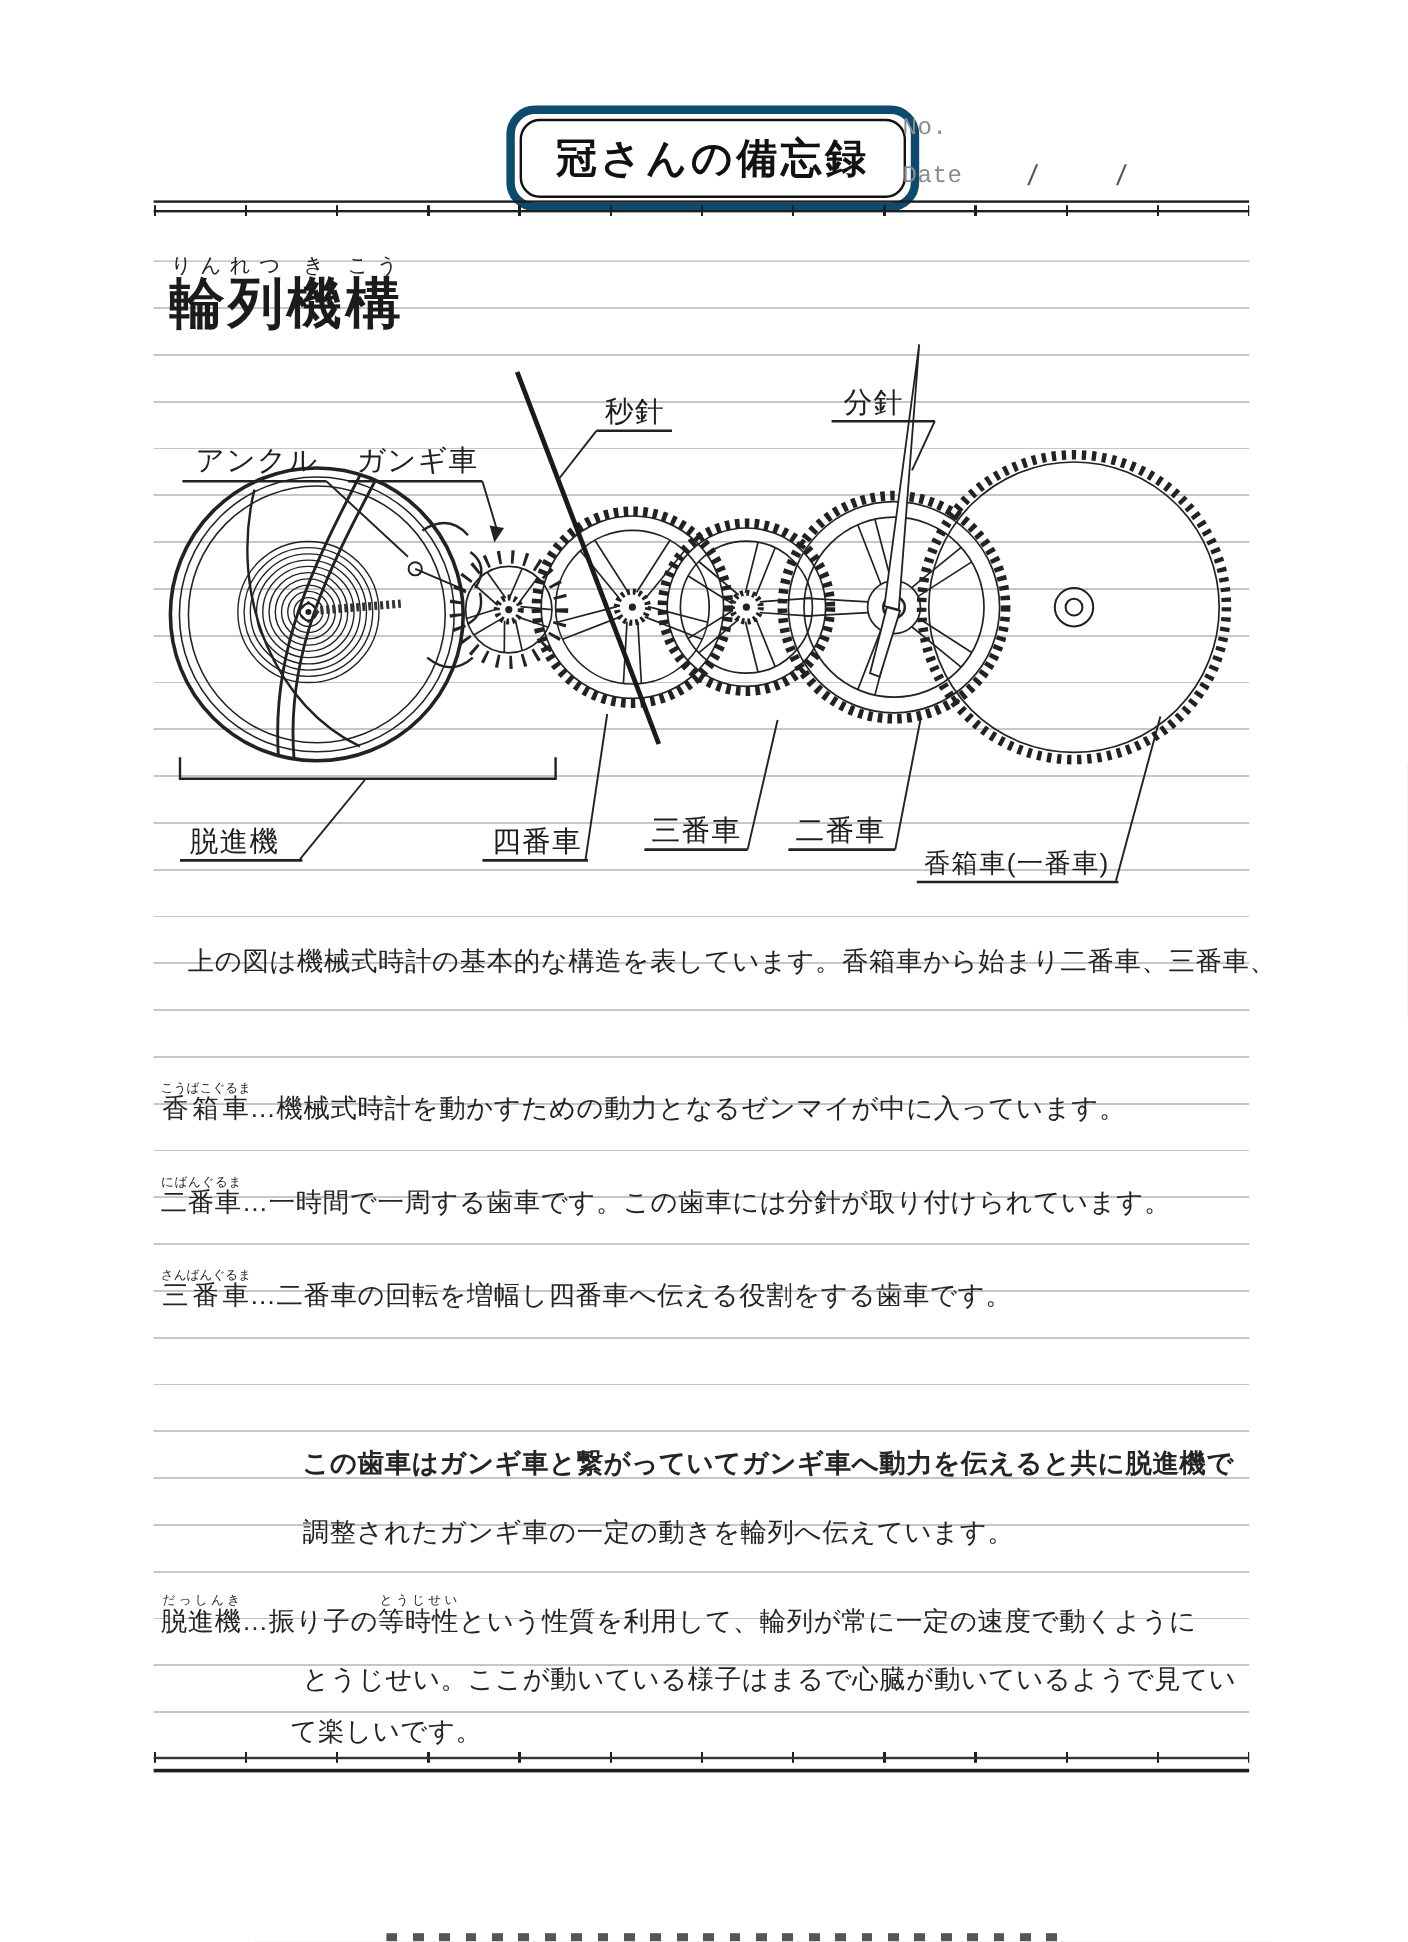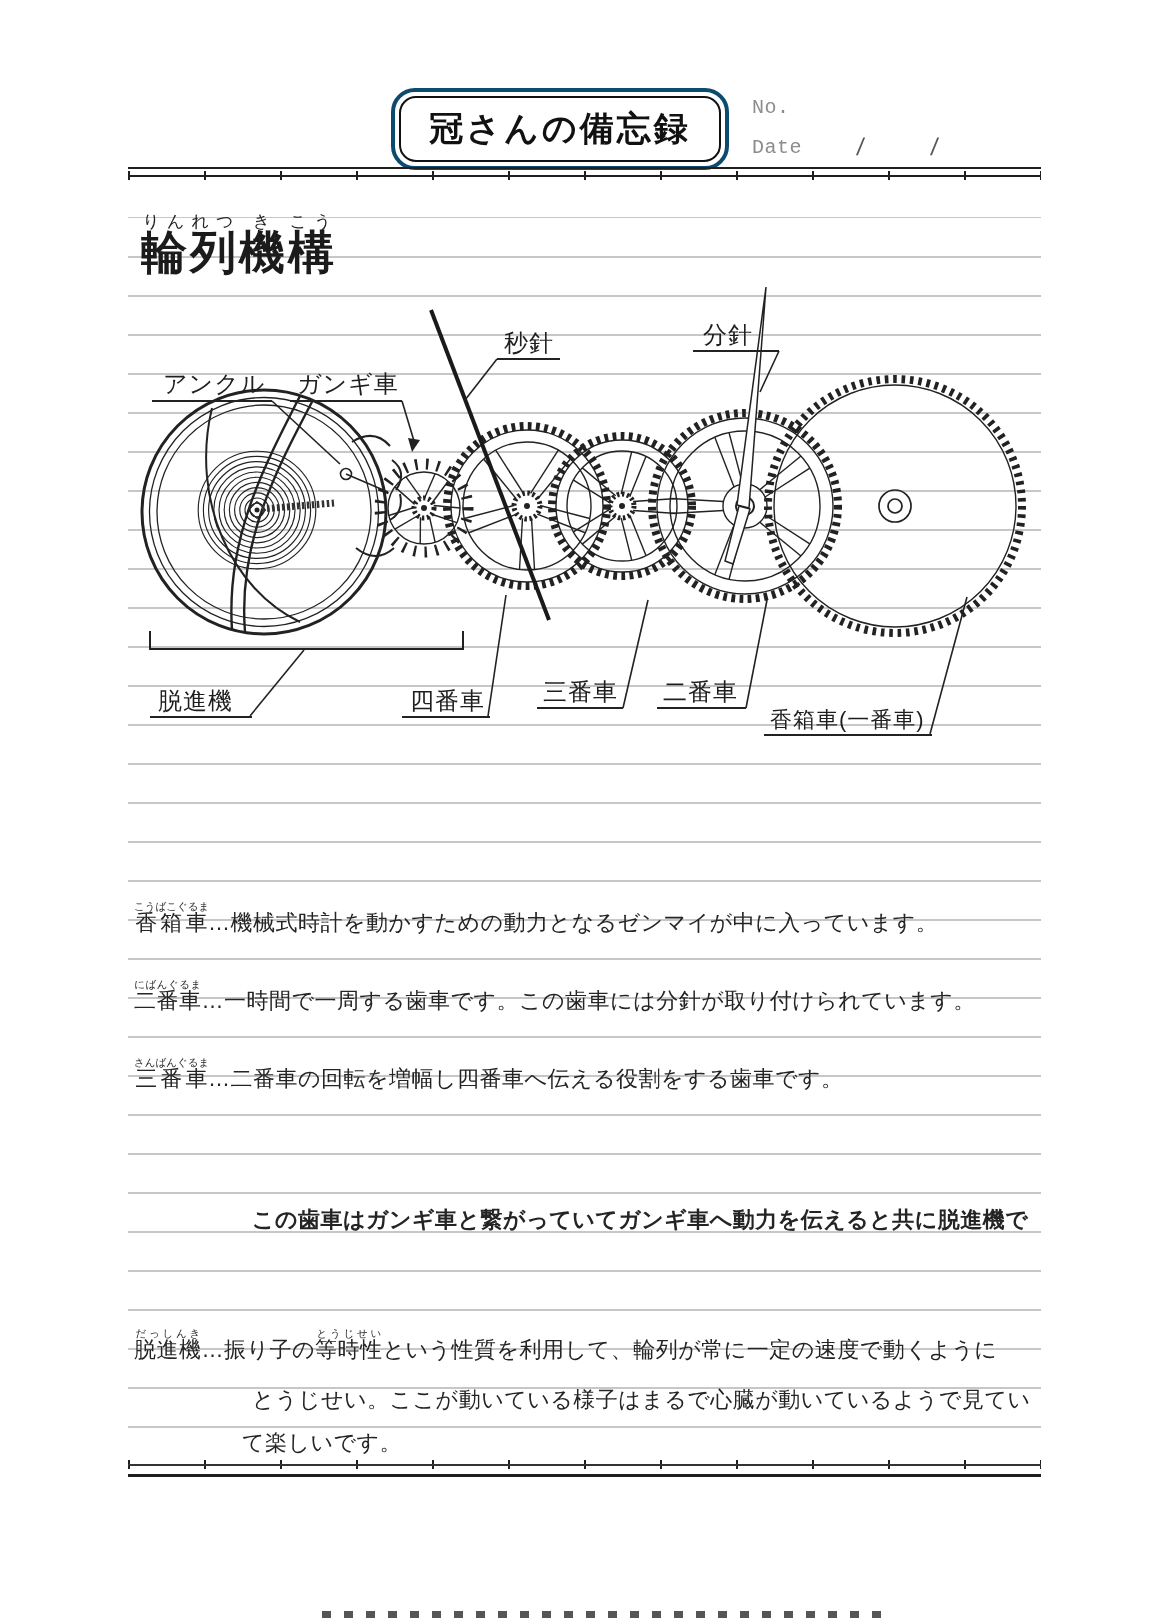--- a/index.html
+++ b/index.html
@@ -1,20 +1,20 @@
 <!DOCTYPE html>
 <html><head>
 <meta charset="utf-8">
 <style>
   html,body{margin:0;padding:0;background:#e8e8e8;}
   .page{position:relative;width:1173px;height:1618px;background:#ffffff;margin:0 auto;overflow:hidden;
         font-family:"Liberation Sans",sans-serif;color:#222;}
   
-  .title-box{position:absolute;left:391px;top:88px;width:330px;height:74px;
-             border:4px solid #0c4a6e;border-radius:24px;display:flex;align-items:center;justify-content:center;}
+  .title-box{position:absolute;left:422px;top:88px;width:330px;height:74px;
+             border:7px solid #0c4a6e;border-radius:24px;display:flex;align-items:center;justify-content:center;}
   .title-box-inner{position:absolute;inset:4px;border:2px solid #111;border-radius:17px;
                    display:flex;align-items:center;justify-content:center;}
   .nb-title{font-size:34px;font-weight:bold;letter-spacing:3px;color:#111;}
   .hdr-gray{position:absolute;font-size:20px;color:#8c8c8c;letter-spacing:.5px;font-family:Liberation Mono, monospace;}
   .no-label{left:752px;top:96px;}
   .date-label{left:752px;top:136px;}
   .slash{position:absolute;font-size:24px;color:#555;transform:skewX(-8deg);}
   .slash1{left:857px;top:133px;}
   .slash2{left:931px;top:133px;}
   
@@ -206,21 +206,23 @@
     <text x="297" y="392">ガンギ車</text>
     <text x="504" y="351">秒針</text>
     <text x="703" y="343">分針</text>
     <text x="543" y="700">三番車</text>
     <text x="663" y="700">二番車</text>
     <text x="158" y="709">脱進機</text>
     <text x="410" y="709">四番車</text>
     <text x="770" y="727" class="small">香箱車(一番車)</text>
   </svg>
 
+  <div class="tl" style="left:134px;top:786px;">　上の図は機械式時計の基本的な構造を表しています。香箱車から始まり二番車、三番車、</div>
   <div class="tl" style="left:134px;top:901px;"><ruby>香箱車<rt>こうばこぐるま</rt></ruby>…機械式時計を動かすための動力となるゼンマイが中に入っています。</div>
   <div class="tl" style="left:134px;top:979px;"><ruby>二番車<rt>にばんぐるま</rt></ruby>…一時間で一周する歯車です。この歯車には分針が取り付けられています。</div>
   <div class="tl" style="left:134px;top:1057px;"><ruby>三番車<rt>さんばんぐるま</rt></ruby>…二番車の回転を増幅し四番車へ伝える役割をする歯車です。</div>
   <div class="tl" style="left:252px;top:1205px;font-weight:bold;">この歯車はガンギ車と繋がっていてガンギ車へ動力を伝えると共に脱進機で</div>
+  <div class="tl" style="left:252px;top:1262px;">調整されたガンギ車の一定の動きを輪列へ伝えています。</div>
   <div class="tl" style="left:134px;top:1328px;"><ruby>脱進機<rt>だっしんき</rt></ruby>…振り子の<ruby>等時性<rt>とうじせい</rt></ruby>という性質を利用して、輪列が常に一定の速度で動くように</div>
   <div class="tl" style="left:252px;top:1385px;">とうじせい。ここが動いている様子はまるで心臓が動いているようで見てい</div>
   <div class="tl" style="left:242px;top:1428px;">て楽しいです。</div>
 
 </div>
 
 </body></html>

